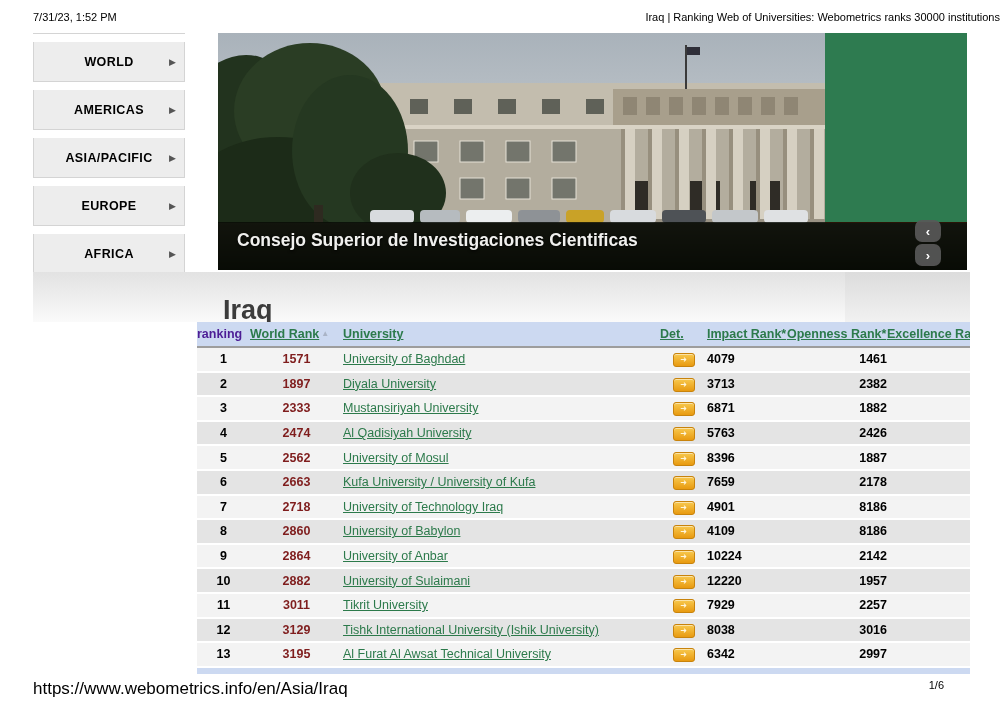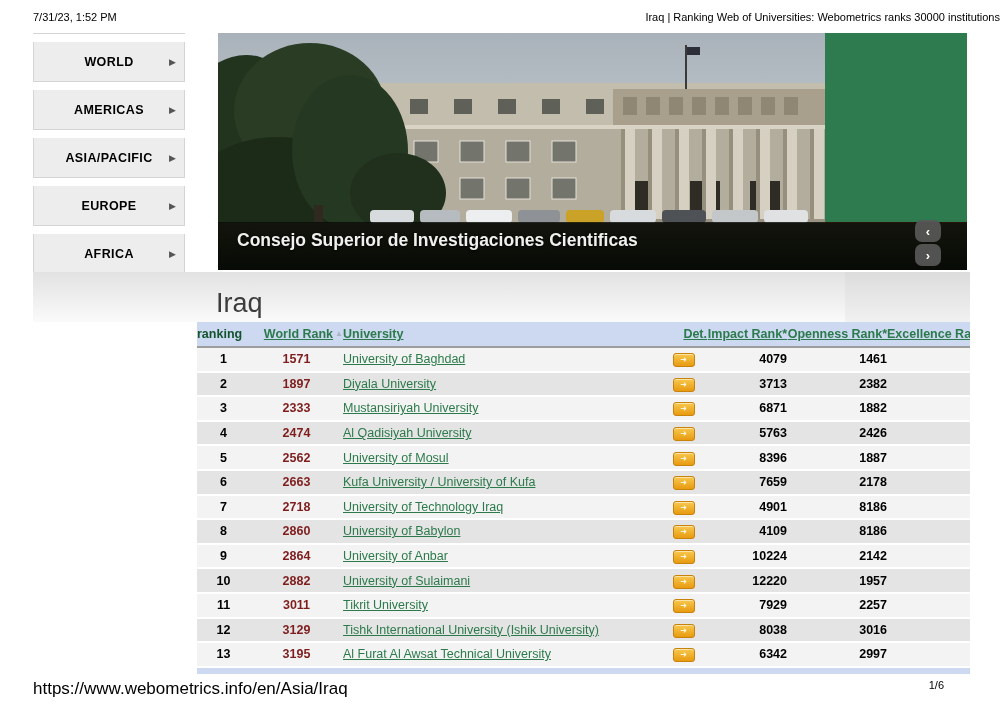--- a/index.html
+++ b/index.html
@@ -38,36 +38,36 @@
     background:linear-gradient(#e2e2e2,#fafafa);}
   .heading-band-right{position:absolute;left:845px;top:272px;width:125px;height:50px;
     background:linear-gradient(#dcdcdc,#f1f1f1);}
   .page-heading{position:absolute;left:174px;top:7px;font-size:27px;color:#3c3c3c;}
   
   .table-wrap{position:absolute;left:197px;top:322px;width:773px;height:352px;overflow:hidden;}
   table.rank{border-collapse:collapse;table-layout:fixed;width:810px;font-size:12.5px;}
   table.rank th,table.rank td{white-space:nowrap;overflow:hidden;padding:0;}
   thead th{
     background:#ccd9f1;height:24px;border-bottom:2px solid #9d9d9d;
-    font-size:12.5px;text-align:right;vertical-align:middle;
-  }
-  th.h-rank{text-align:left;padding-left:4px;color:#14532d;}
+    font-size:12.5px;text-align:left;vertical-align:middle;
+  }
+  th.h-rank{text-align:left;padding-left:4px;color:#4c1d95;}
   .hlink{color:#2c7a4b;font-weight:bold;text-decoration:underline;cursor:pointer;}
   th.h-univ{text-align:left;padding-left:2px;}
   th.h-exc{text-align:left;padding-left:2px;}
   .sort-arrow{color:#aab4c6;font-size:8px;margin-left:2px;vertical-align:2px;}
   tbody td{height:22.6px;border-bottom:2px solid #fff;vertical-align:middle;}
   tbody tr:nth-child(odd) td{background:#f3f3f3;}
   tbody tr:nth-child(even) td{background:#e4e4e4;}
   td.c-rank{text-align:center;font-weight:bold;}
   td.c-world{text-align:center;font-weight:bold;color:#7f1d1d;}
   td.c-univ{text-align:left;padding-left:2px;}
   td.c-univ a{color:#2c7a4b;text-decoration:underline;cursor:pointer;}
   td.c-det{text-align:center;}
-  td.c-imp{text-align:right;padding-right:30px;font-weight:bold;}
+  td.c-imp{padding-right:30px;font-weight:bold;}
   td.c-open{text-align:right;padding-right:29px;font-weight:bold;}
   td.c-exc{text-align:right;padding-right:49px;font-weight:bold;}
   .det-btn{
     display:inline-flex;align-items:center;justify-content:center;
     width:20px;height:12px;border-radius:3px;border:1px solid #c8830c;
     background:linear-gradient(#f8c94e,#e89a10);box-shadow:inset 0 1px 0 rgba(255,255,255,.5);
     color:#fff6dc;font-size:8px;line-height:10px;cursor:pointer;
   }
   .next-header-strip{position:absolute;left:197px;top:668px;width:773px;height:6px;background:#ccd9f1;}
 </style>
@@ -214,21 +214,21 @@
     <div class="carousel-btn">
       <span>‹</span>
     </div>
     <div class="carousel-btn">
       <span>›</span>
     </div>
   </div>
 </div>
 
 <div class="heading-band">
-  <h1 class="page-heading" style="margin:9px;font-weight:normal;">Iraq</h1>
+  <h1 class="page-heading" style="margin:16px;font-weight:bold;">Iraq</h1>
 </div>
 <div class="heading-band-right"></div>
 
 <div class="table-wrap">
   <table class="rank">
     <colgroup>
       <col style="width:53px">
         <col style="width:93px">
         <col style="width:317px">
       <col style="width:47px">

